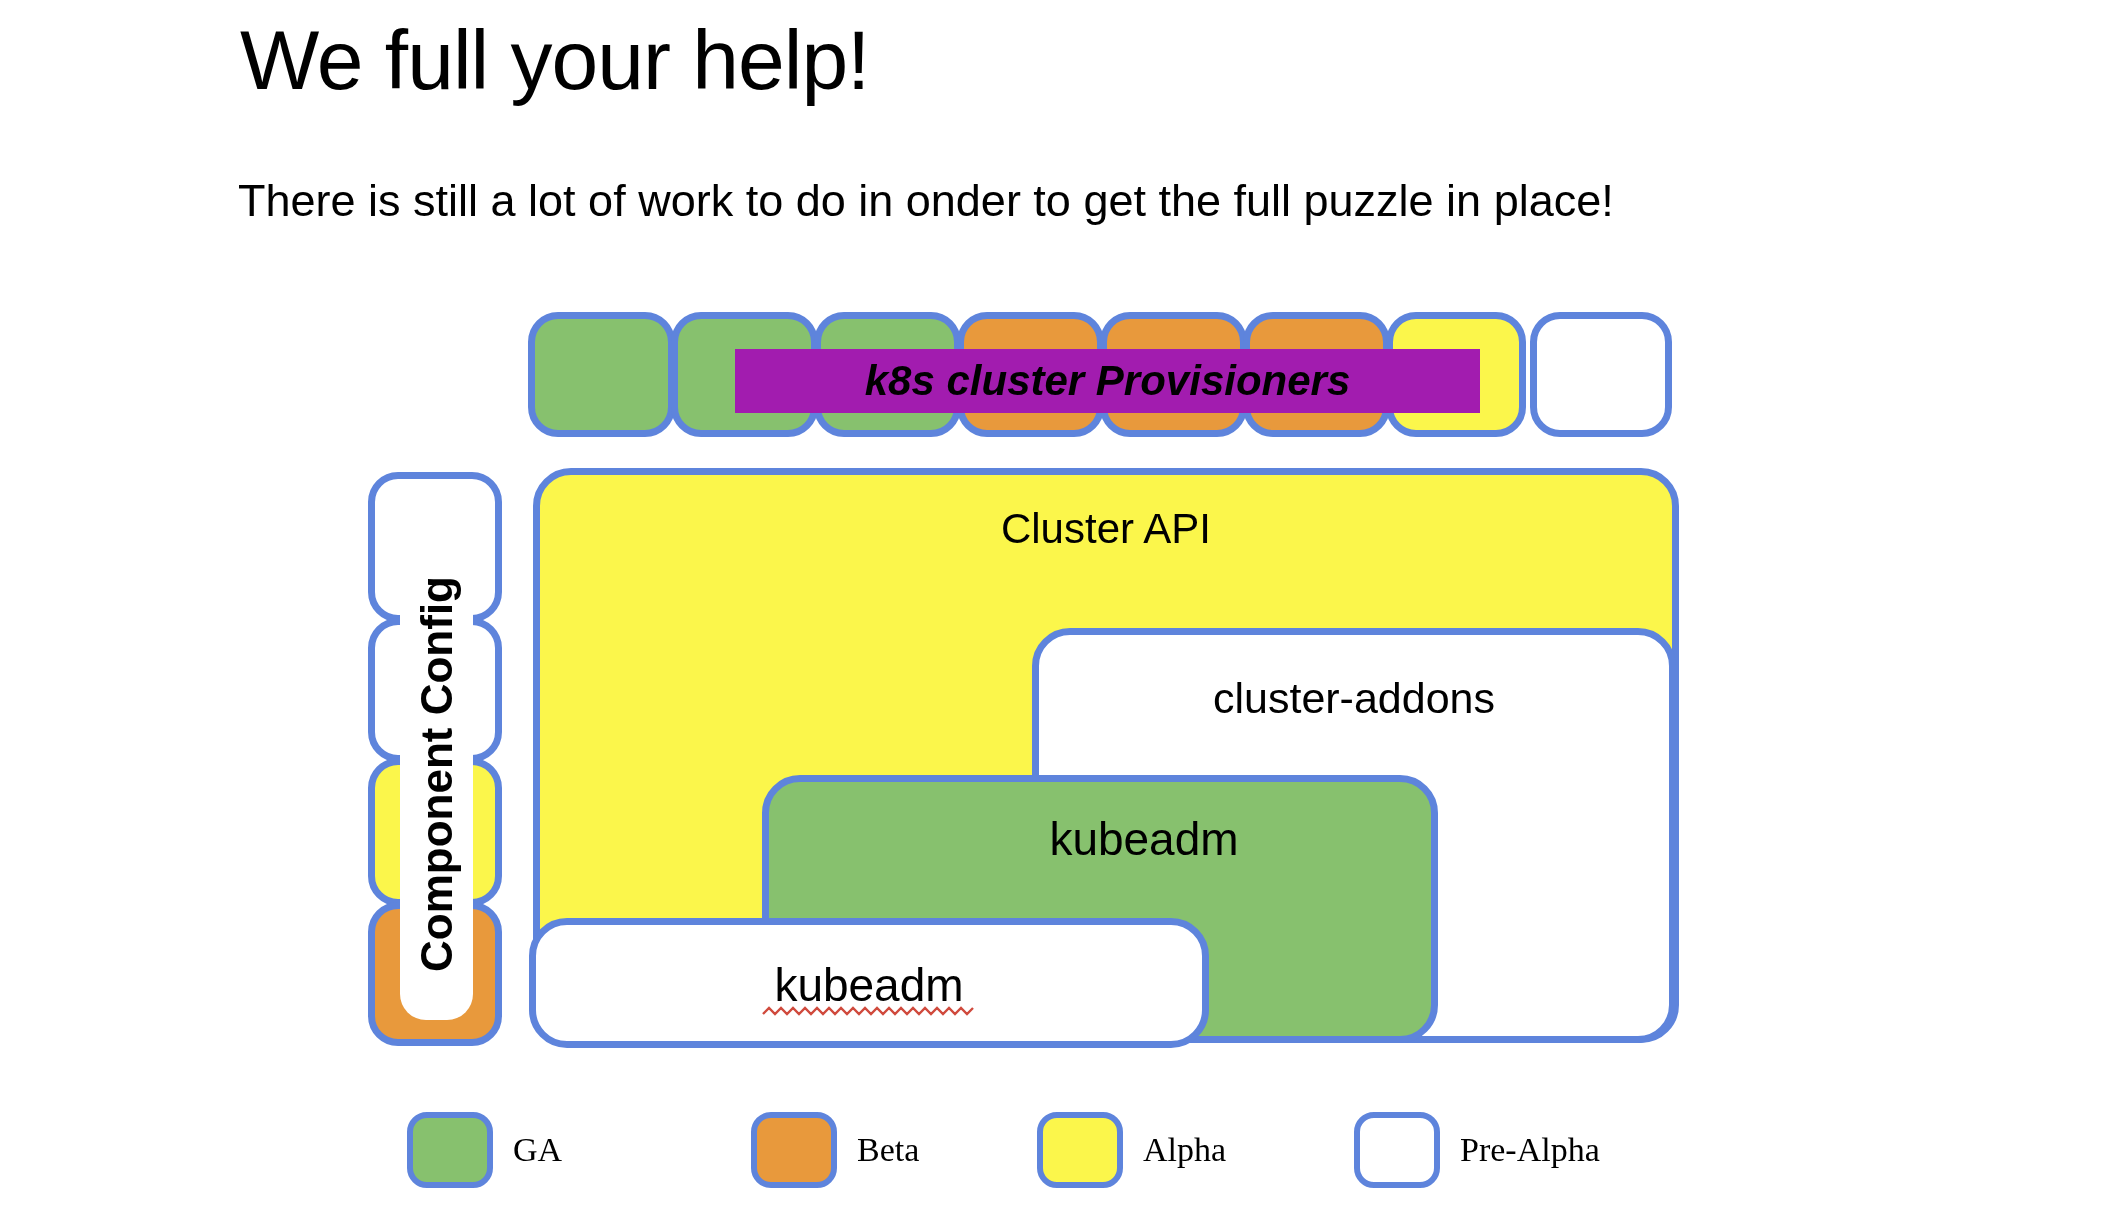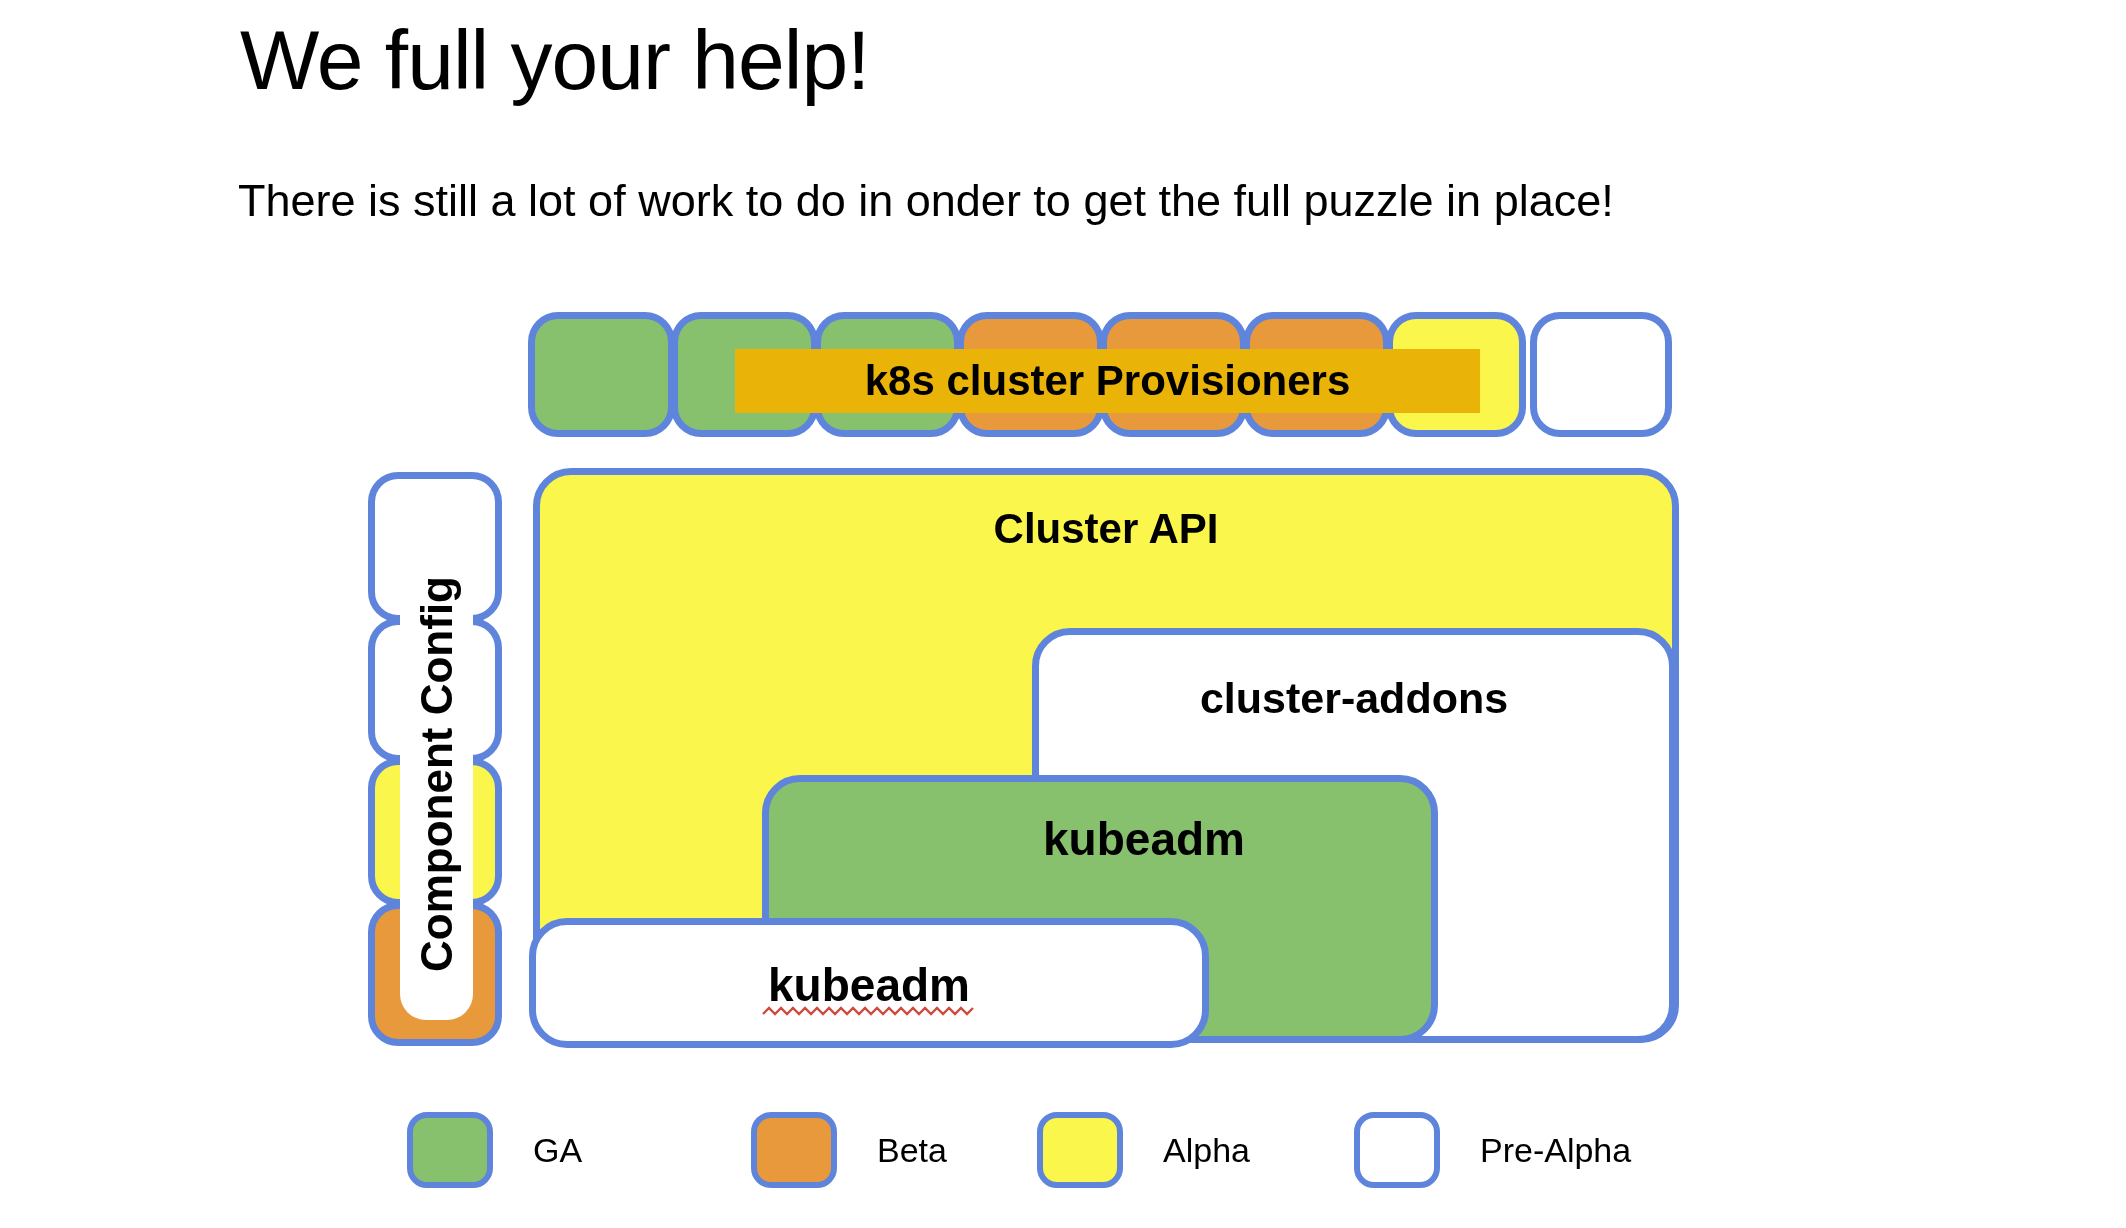--- a/index.html
+++ b/index.html
@@ -13,28 +13,28 @@
   [data-status="beta"]{background:var(--beta,#e8993c);}
   [data-status="alpha"]{background:var(--alpha,#fbf64b);}
   [data-status="pre-alpha"]{background:var(--pre_alpha,#ffffff);}
 
   .title{font-size:84px;line-height:1.1;font-weight:400;letter-spacing:-1px;}
   .subtitle{font-size:45px;line-height:1.2;font-weight:400;}
 
   .sq{border:7px solid var(--border,#5e84dc);border-radius:30px;}
   .box{border:7px solid var(--border,#5e84dc);border-radius:38px;}
 
-  .band{background:#eab308;text-align:center;font-weight:bold;font-size:42px;line-height:64px;}
+  .band{background:#a21caf;text-align:center;font-weight:bold;font-size:42px;line-height:64px;font-style:italic;}
 
-  .boxlabel{font-weight:bold;text-align:center;z-index:6;}
+  .boxlabel{font-weight:normal;text-align:center;z-index:6;}
 
   .strip{background:#ffffff;border-radius:26px;z-index:2;display:flex;align-items:center;justify-content:center;}
   .vtext{writing-mode:vertical-rl;transform:rotate(180deg);font-weight:bold;font-size:44px;white-space:nowrap;}
 
-  .legend-item{display:flex;align-items:center;gap:40px;height:76px;}
+  .legend-item{display:flex;align-items:center;gap:20px;height:76px;font-family:Liberation Serif, serif;}
   .legend-swatch{width:86px;height:76px;border:6px solid var(--border,#5e84dc);border-radius:20px;box-sizing:border-box;flex:0 0 auto;}
   .legend-label{font-size:34px;line-height:76px;}
 
   .z1{z-index:1}.z2{z-index:2}.z3{z-index:3}.z4{z-index:4}.z5{z-index:5}
 </style>
 </head>
 <body>
 
 <div id="canvas">
 

